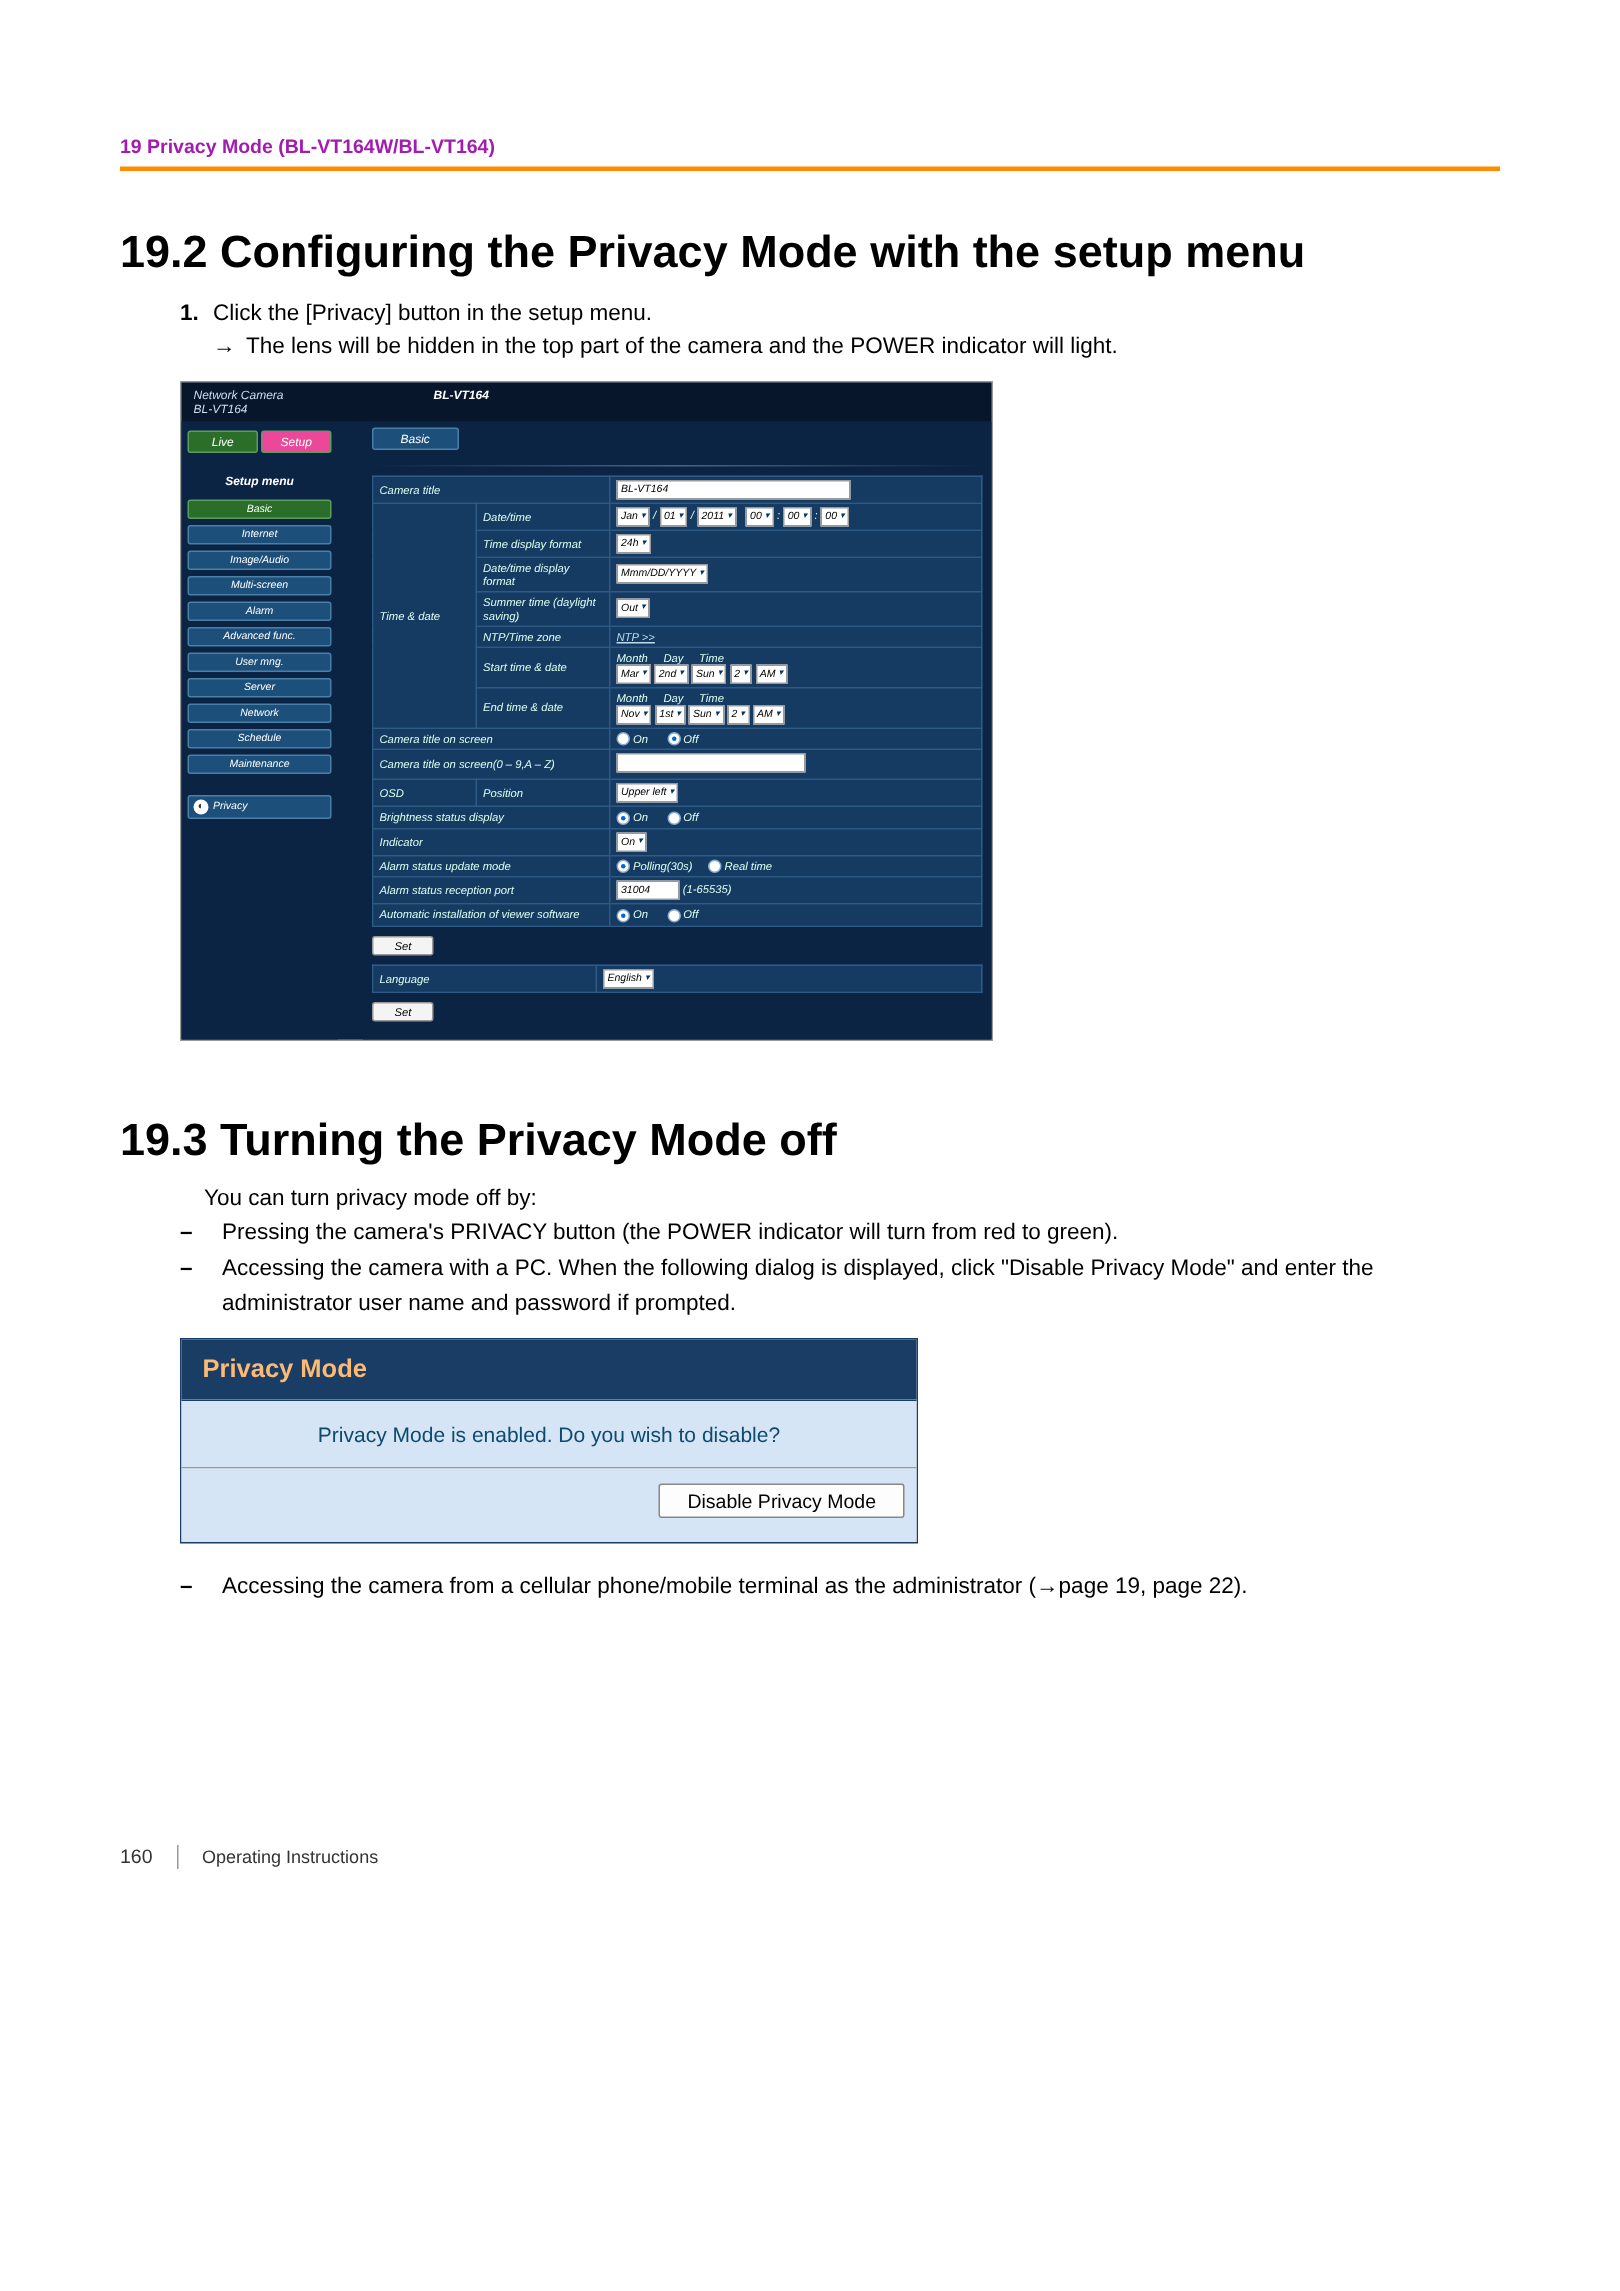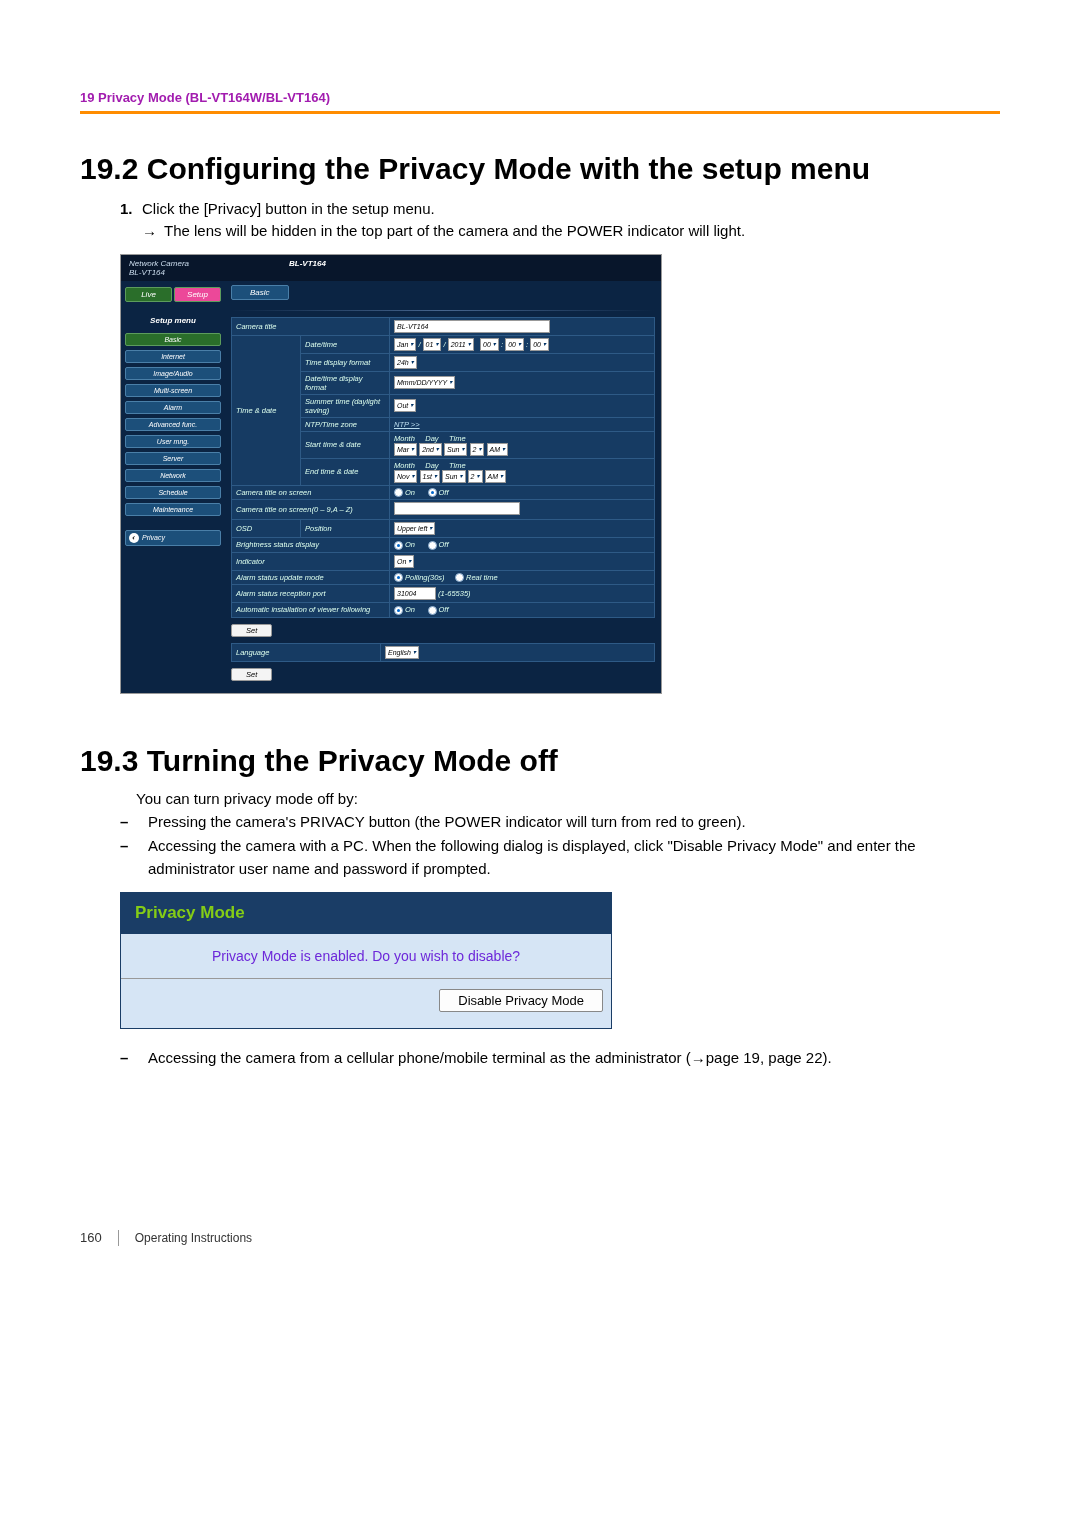--- a/index.html
+++ b/index.html
@@ -79,20 +79,21 @@
     background: #08162b;
     padding: 4px 8px;
     font-size: 8px;
     color: #cde;
     display:flex;
     gap: 100px;
   }
   .camshot .body {
     display: flex;
     background: #0b2443;
+    gap: 17px;
   }
   .camshot .sidebar {
     width: 96px;
     padding: 6px 4px;
     background: #0b2443;
     display: flex;
     flex-direction: column;
     gap: 4px;
   }
   .camshot .tabrow {
@@ -234,32 +235,32 @@
 
   
   .dialog {
     margin: 12px 0 18px 40px;
     width: 490px;
     border: 1px solid #1a3d66;
     font-size: 14px;
   }
   .dialog .hdr {
     background: #1a3d66;
-    color: #84cc16;
+    color: #fdba74;
     font-weight: bold;
     padding: 10px 14px;
     font-size: 17px;
   }
   .dialog .msg {
     background: #d6e5f5;
     border-top: 1px solid #1a3d66;
     border-bottom: 1px solid #999;
     padding: 14px 8px;
     text-align: center;
-    color: #6d28d9;
+    color: #0c4a6e;
     font-size: 14px;
   }
   .dialog .btnarea {
     background: #d6e5f5;
     padding: 10px 8px 16px 8px;
     text-align: right;
   }
   .dialog .btnarea .dbtn {
     background: #fdfdfd;
     border: 1px solid #888;
@@ -443,21 +444,21 @@
             </td>
           </tr>
           <tr>
             <td colspan="2">Alarm status reception port</td>
             <td class="cellright">
               <span class="finput" style="width:36px">31004</span>
               <span>(1-65535)</span>
             </td>
           </tr>
           <tr>
-            <td colspan="2">Automatic installation of viewer following</td>
+            <td colspan="2">Automatic installation of viewer software</td>
             <td class="cellright">
               <span class="radiodot on"></span><span>On</span>
               &nbsp;&nbsp;&nbsp;&nbsp;
               <span class="radiodot"></span><span>Off</span>
             </td>
           </tr>
         </tbody>
           </table>
         <div class="btnrow"><span class="setbtn">Set</span></div>
 

